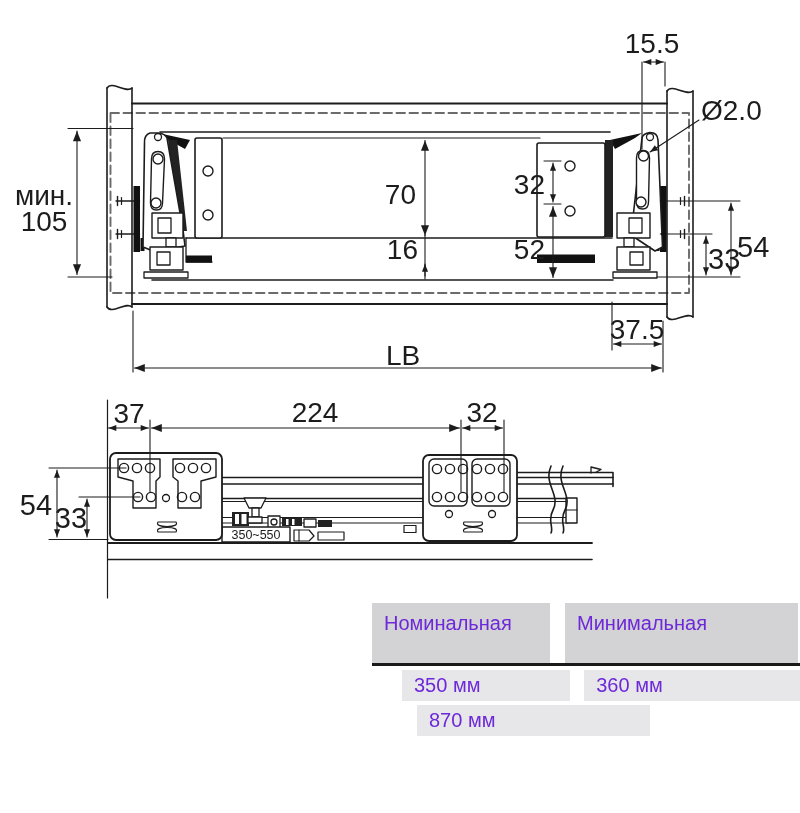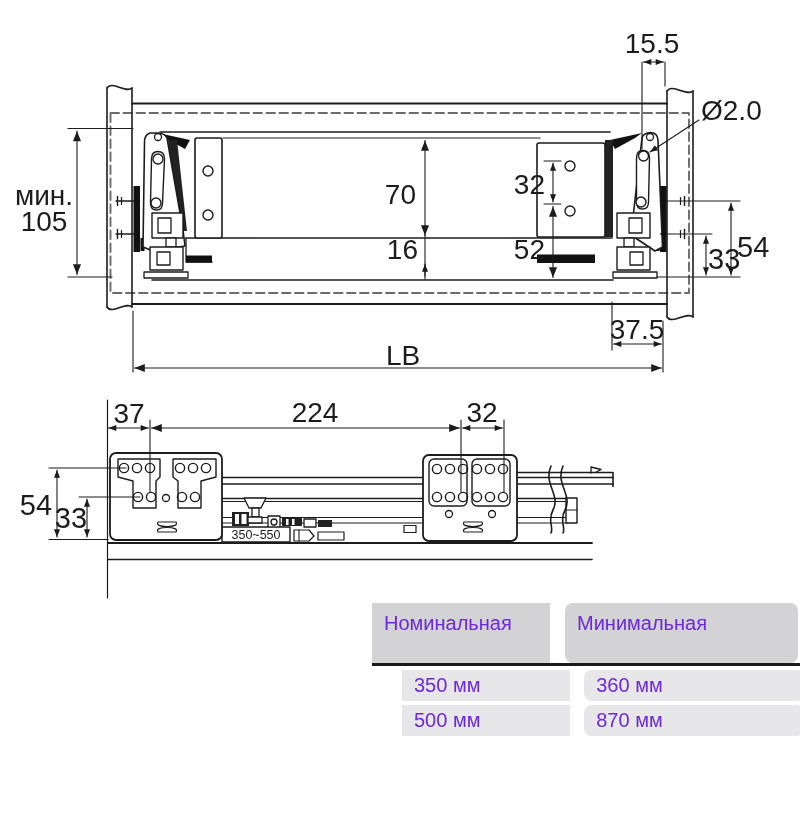--- a/index.html
+++ b/index.html
@@ -9,21 +9,21 @@
   svg text{font-family:"Liberation Sans", sans-serif;fill:#1c1c1c;}
   .dim{font-size:28px;}
   .dim-lg{font-size:29px;}
   .dim-sm{font-size:12.5px;}
 
   .tbl{position:absolute;left:372px;top:603px;width:432px;font-size:20px;color:#6d28d9;}
   .t-head{display:flex;}
   .t-head .cell{height:60px;box-sizing:border-box;padding:8px 0 0 12px;line-height:24px;background:#d3d3d5;}
   .c1{width:178px;}
   .gap{width:15px;}
-  .c2{width:233px;border-radius:8px;}
+  .c2{width:233px;}
   .t-div{height:3px;background:#1a1a1a;margin-top:0;}
   .t-row{display:flex;margin-top:4px;margin-left:30px;}
   .t-row:first-of-type{margin-top:5px;}
   .t-row .cell{height:31px;line-height:31px;box-sizing:border-box;padding-left:12px;background:#e7e7e9;}
 </style>
 </head>
 <body>
 
 <div class="page">
 
@@ -287,19 +287,18 @@
       <div>Минимальная</div>
     </div>
   </div>
   <div class="t-div"></div>
   <div class="t-row">
     <div class="cell c1">350 мм</div>
     <div class="gap"></div>
     <div class="cell c2">360 мм</div>
   </div>
   <div class="t-row">
-    <div class="cell c1">500 мм</div>
     <div class="gap"></div>
     <div class="cell c2">870 мм</div>
   </div>
 </div>
 
 </div>
 
 </body></html>

